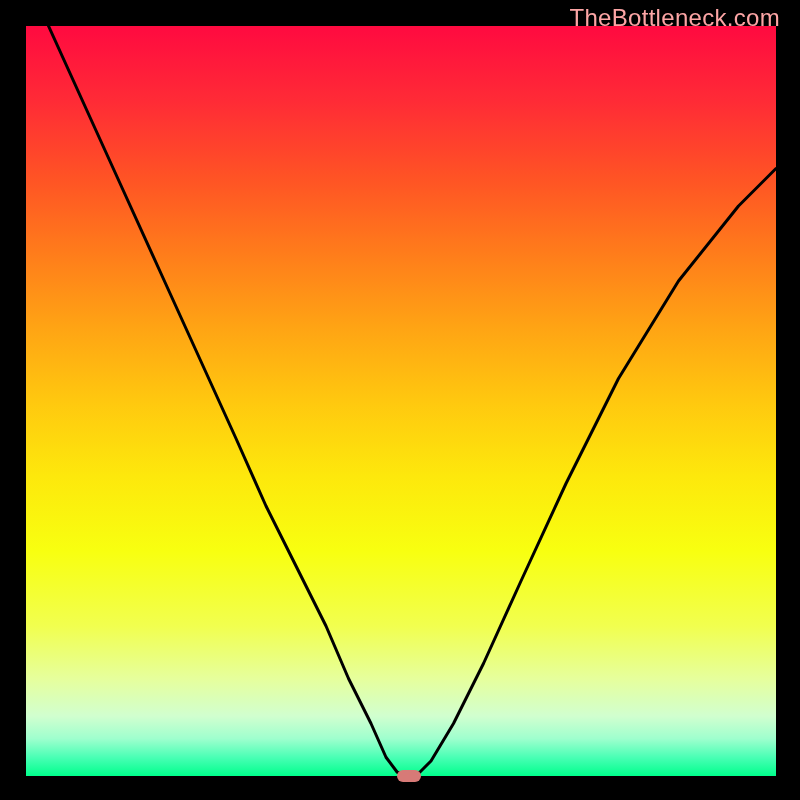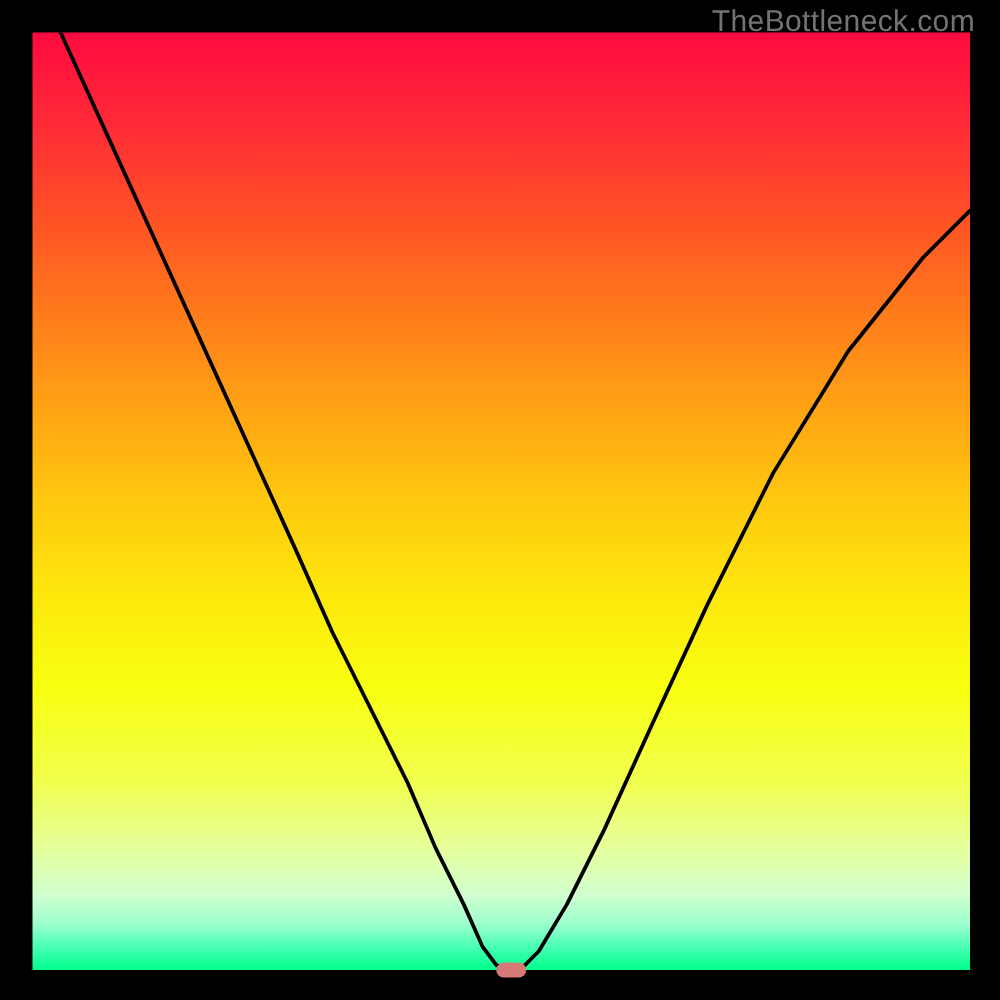--- a/index.html
+++ b/index.html
@@ -44,21 +44,21 @@
     position: absolute;
     left: 0;
     top: 0;
     width: 100%;
     height: 100%;
   }
   .watermark {
     position: absolute;
     top: 4px;
     right: 20px;
-    color: #737373;
+    color: #fca5a5;
     font-size: 24px;
     font-weight: 500;
     letter-spacing: 0.3px;
   }
   .marker {
     position: absolute;
     width: 24px;
     height: 12px;
     background: #d77a77;
     border-radius: 6px;

